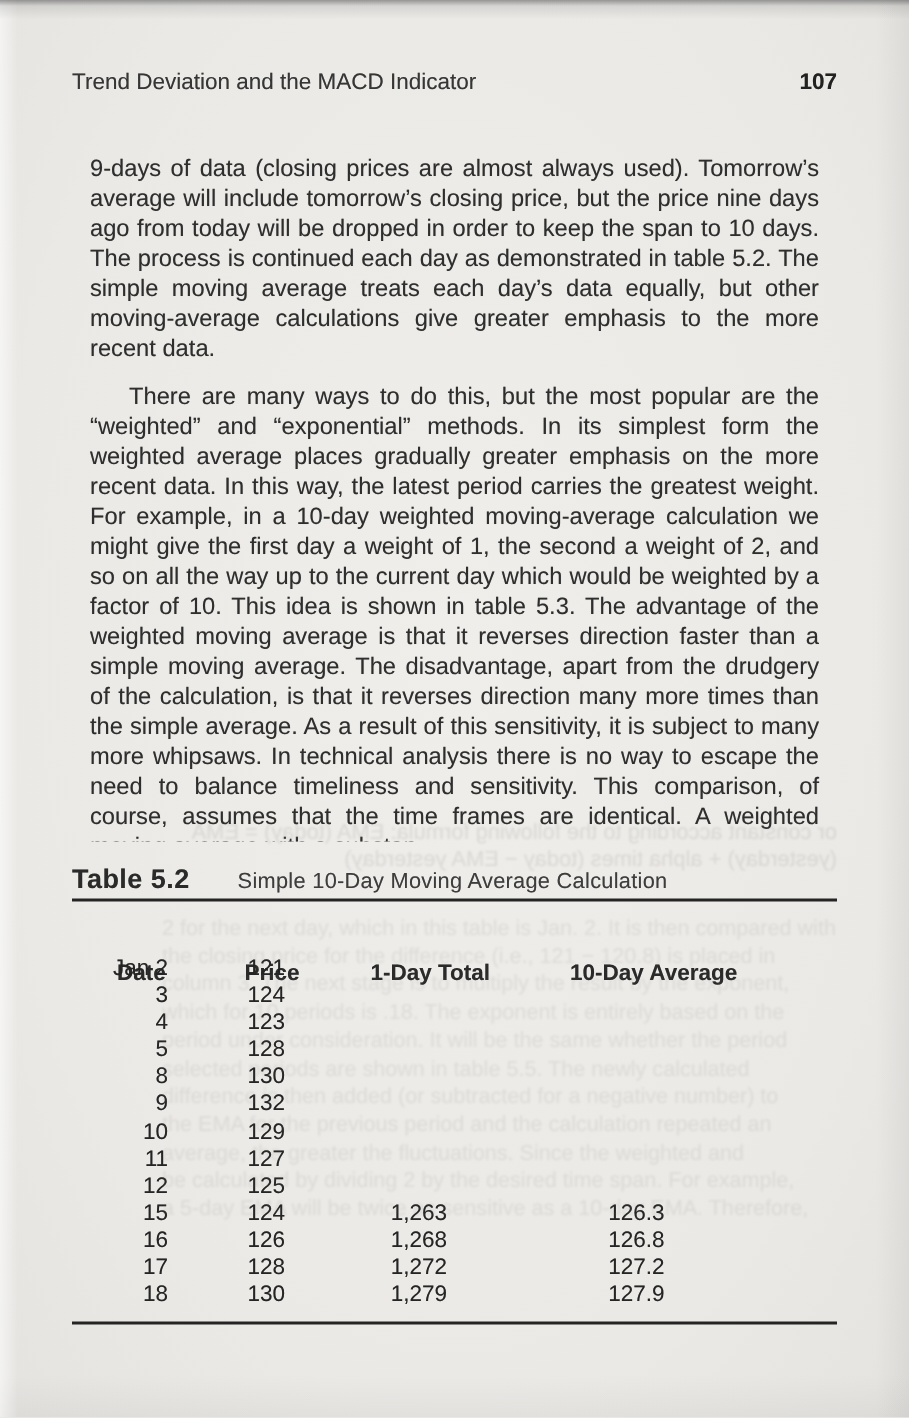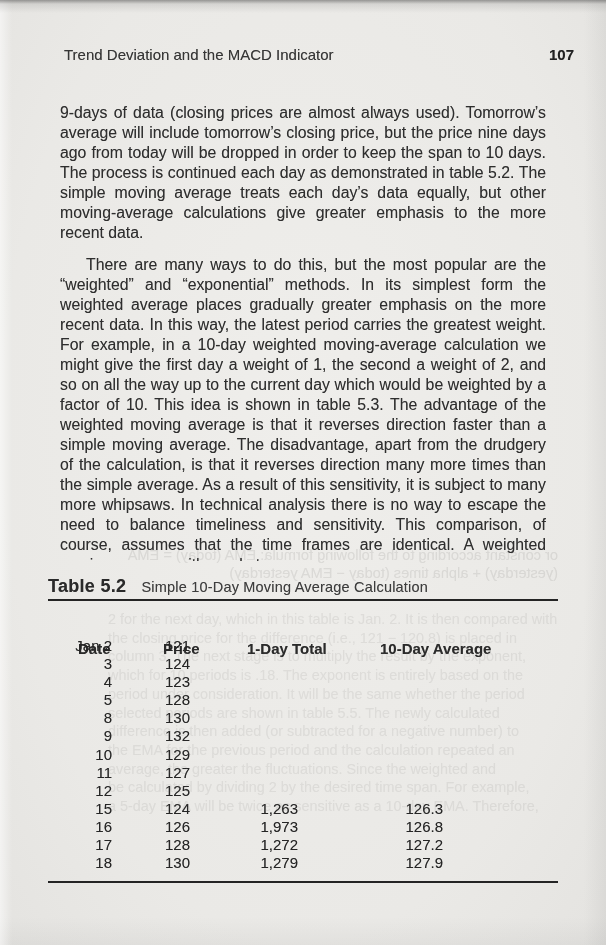--- a/index.html
+++ b/index.html
@@ -17,21 +17,20 @@
       linear-gradient(270deg, rgba(140,140,140,0.12) 0px, rgba(0,0,0,0) 22px),
       linear-gradient(0deg, rgba(150,150,150,0.10) 0px, rgba(0,0,0,0) 28px),
       radial-gradient(ellipse at 50% 45%, #efeeeb 0%, #eae9e6 70%, #e4e3e0 100%);
     color:#2e2e2e;
   }
   .running-head{
     position:absolute;top:46px;left:48px;width:510px;
     display:flex;justify-content:space-between;align-items:baseline;
     font-size:15px;color:#363636;
     text-shadow:0 0 0.4px rgba(0,0,0,0.35);
-    margin-left:16px;
   }
   .running-head .pageno{font-weight:700;color:#222;}
   .body-text{
     position:absolute;top:91px;left:48px;width:510px;height:470px;overflow:hidden;
     font-size:15.8px;line-height:20px;text-align:justify;color:#2e2e2e;
     text-shadow:0 0 0.45px rgba(0,0,0,0.3);
   }
   .body-text p{margin:12px;}
   .body-text p.indented{text-indent:26px;}
   .ghost{
@@ -52,21 +51,21 @@
     opacity:0.13;
     text-align:left;
   }
   .ghost div{white-space:nowrap;overflow:hidden;}
   .table-caption{
     position:absolute;top:576px;left:48px;width:510px;
     display:flex;align-items:baseline;
     text-shadow:0 0 0.4px rgba(0,0,0,0.3);
   }
   .table-caption .lbl{font-weight:700;font-size:18px;letter-spacing:0.3px;color:#2a2a2a;}
-  .table-caption .ttl{font-size:14.5px;color:#3d3d3d;margin-left:15px;letter-spacing:0.2px;}
+  .table-caption .ttl{font-size:14.5px;color:#3d3d3d;margin-left:32px;letter-spacing:0.2px;}
   .rule{position:absolute;left:48px;width:510px;height:2px;background:#242424;}
   .rule-top{top:599px;}
   .rule-bottom{top:881px;}
   .thead{
     position:absolute;top:640px;left:48px;width:510px;height:18px;
     font-size:15px;font-weight:700;color:#2a2a2a;
     text-shadow:0 0 0.4px rgba(0,0,0,0.3);
   }
   .thead span{position:absolute;top:0;white-space:nowrap;}
   .thead .h0{left:30px;}
@@ -176,21 +175,21 @@
       </div>
       <div class="trow">
         <span class="tcell c0">15</span>
         <span class="tcell c1">124</span>
         <span class="tcell c2">1,263</span>
         <span class="tcell c3">126.3</span>
       </div>
       <div class="trow">
         <span class="tcell c0">16</span>
         <span class="tcell c1">126</span>
-        <span class="tcell c2">1,973</span>
+        <span class="tcell c2">1,268</span>
         <span class="tcell c3">126.8</span>
       </div>
       <div class="trow">
         <span class="tcell c0">17</span>
         <span class="tcell c1">128</span>
         <span class="tcell c2">1,272</span>
         <span class="tcell c3">127.2</span>
       </div>
       <div class="trow">
         <span class="tcell c0">18</span>

